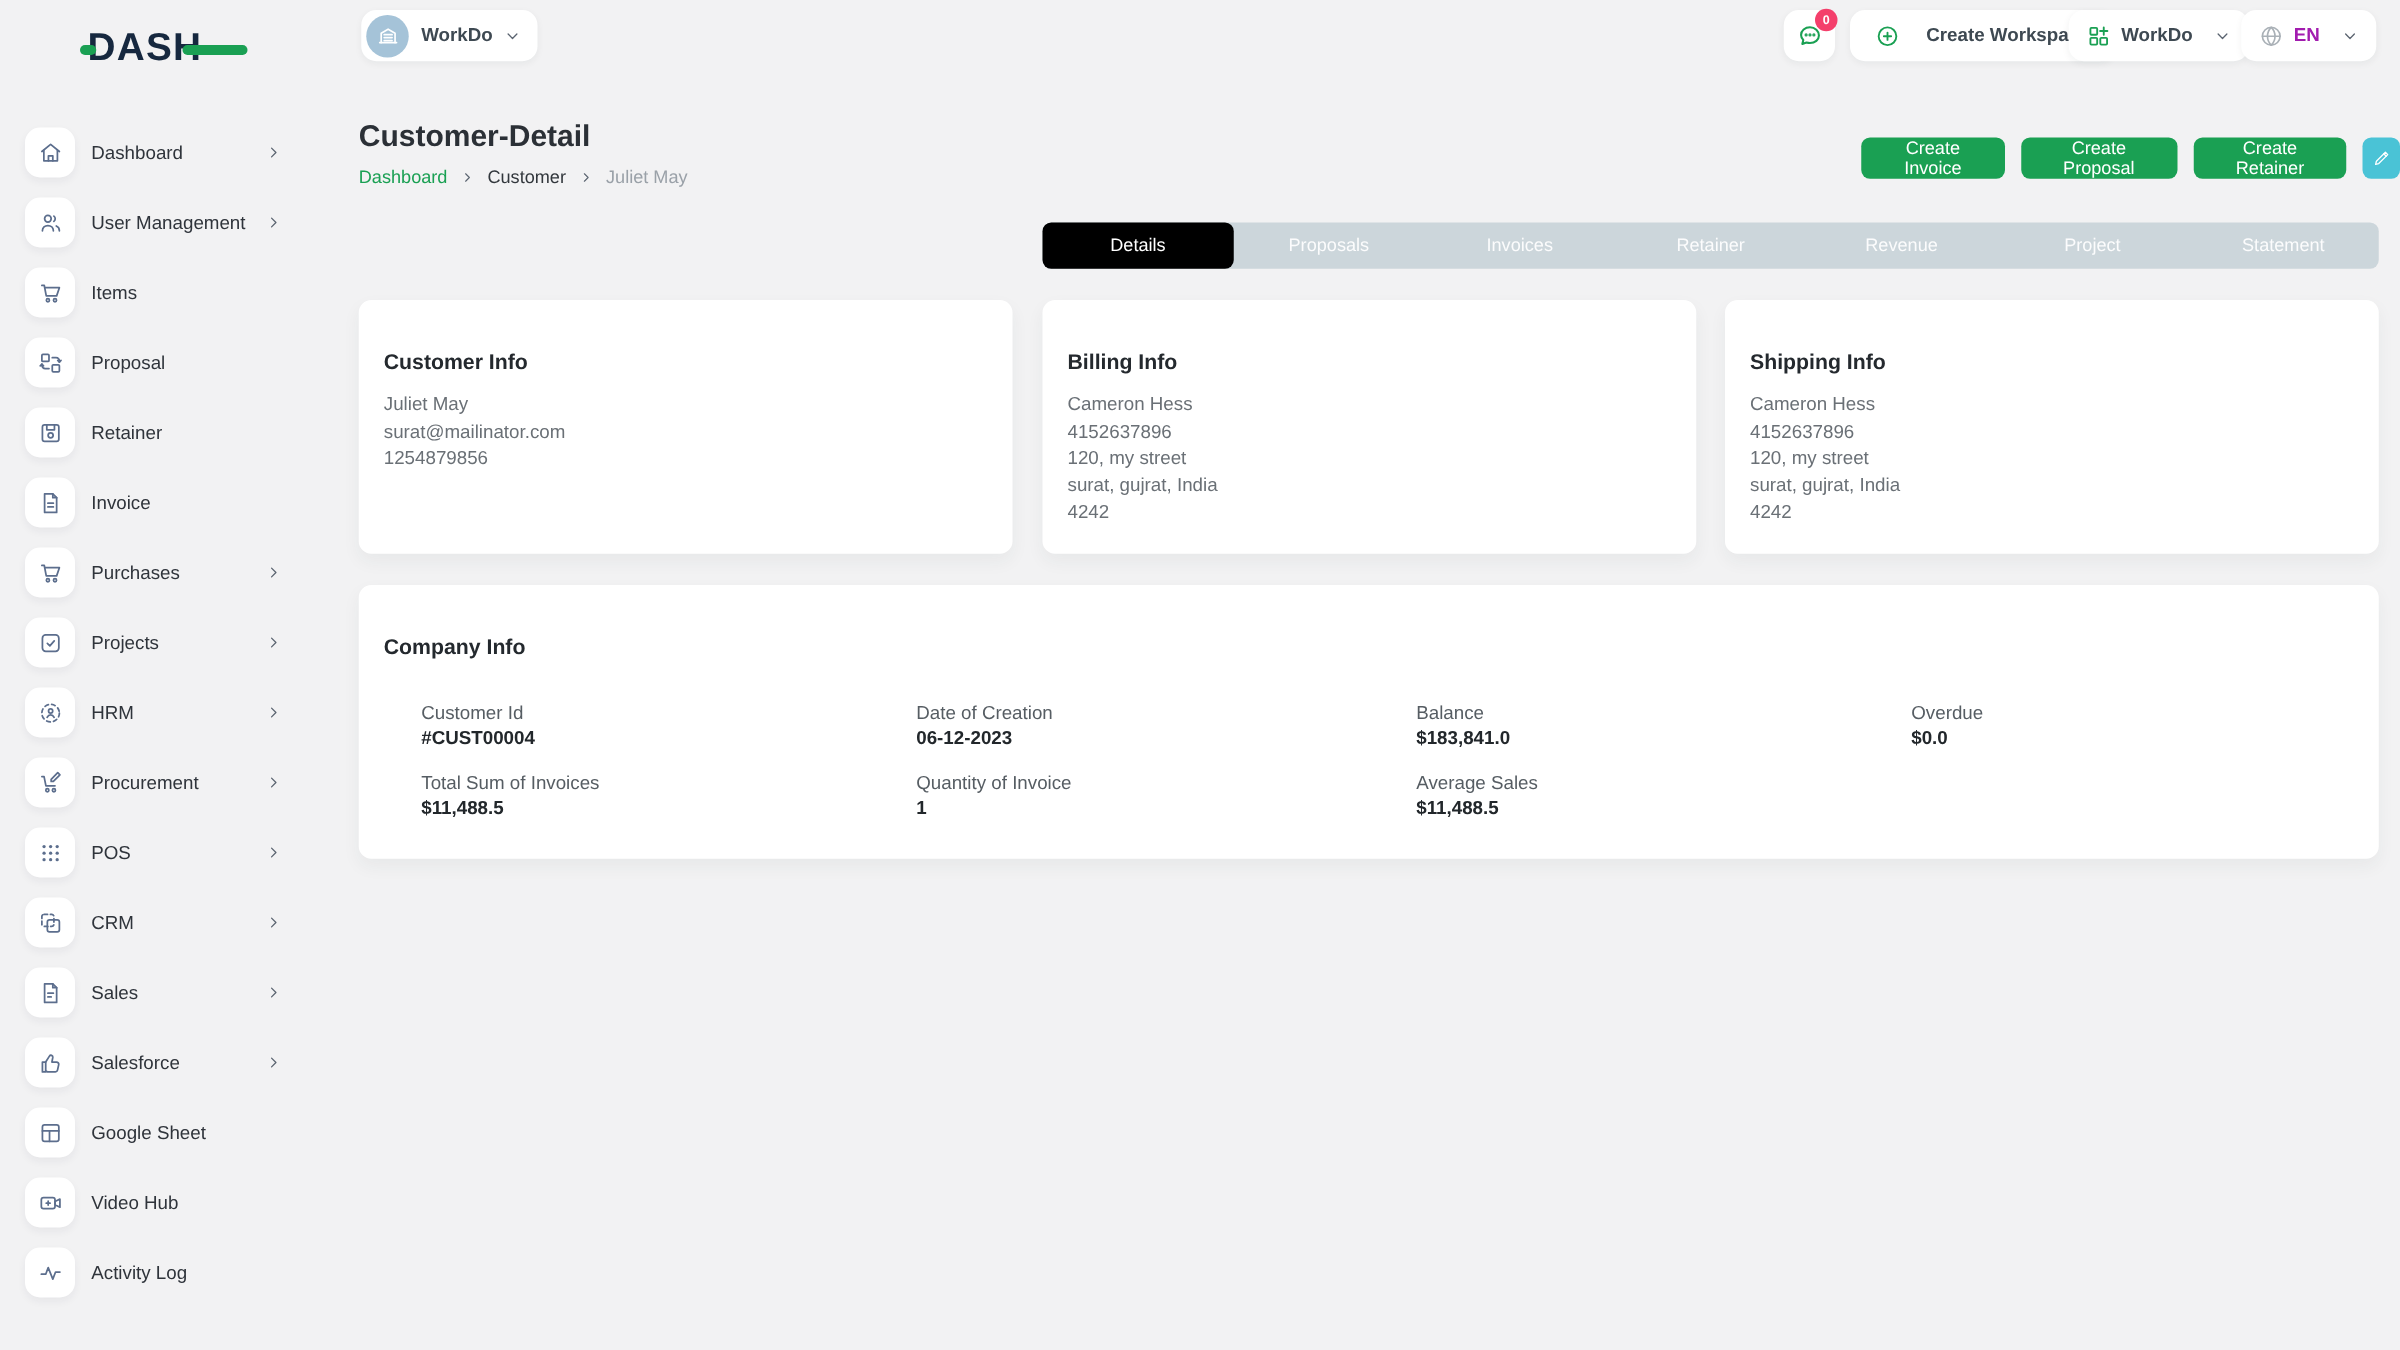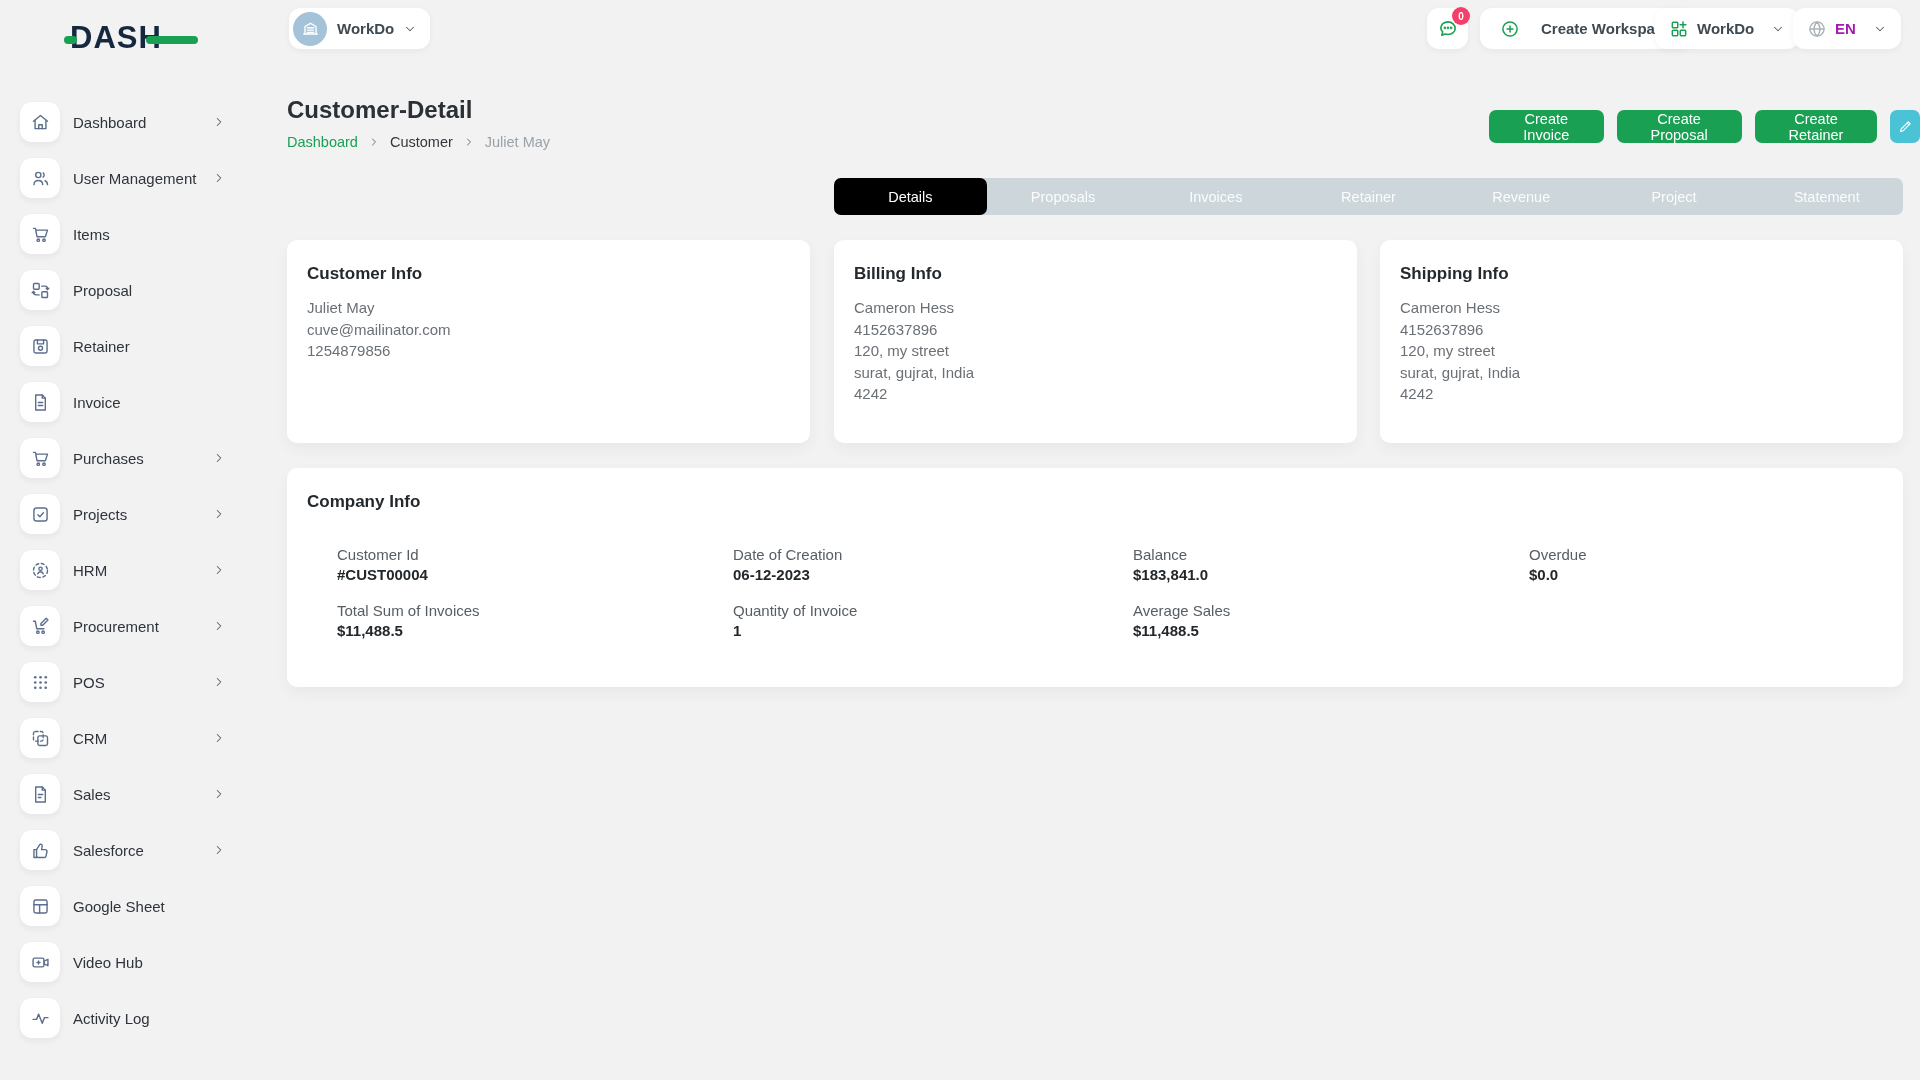--- a/index.html
+++ b/index.html
@@ -60,21 +60,21 @@
                font-family:"Liberation Sans","DejaVu Sans",sans-serif; }
   .btn-edit { width:32px; height:33px; background:#4ac3d6; border:none; border-radius:7px;
               display:flex; align-items:center; justify-content:center; cursor:pointer; }
 
   
   .tabs { position:absolute; left:834px; top:178px; width:1069px; height:37px; background:#ccd6db; border-radius:7px; display:flex; }
   .tab { flex:1; display:flex; align-items:center; justify-content:center; font-size:14.5px; color:rgba(255,255,255,.93); cursor:pointer; }
   .tab.active { background:#000000; border-radius:7px; color:#fff; }
 
   
-  .card { position:absolute; background:#fff; border-radius:10px; box-shadow:0 6px 14px rgba(40,50,60,.05); padding:24px 20px; }
+  .card { position:absolute; background:#fff; border-radius:10px; box-shadow:0 6px 14px rgba(40,50,60,.05); padding:40px 20px; }
   .card h3 { font-size:17px; font-weight:700; color:#24292e; margin-bottom:13px; }
   #card-customer { left:287px;  top:240px; width:523px; height:203px; }
   #card-billing  { left:834px;  top:240px; width:523px; height:203px; }
   #card-shipping { left:1380px; top:240px; width:523px; height:203px; }
   .card-line { font-size:15px; color:#6a7076; line-height:21.5px; }
 
   #card-company { left:287px; top:468px; width:1616px; height:219px; }
   .company-grid { display:grid; grid-template-columns:396px 400px 396px auto; row-gap:19px; padding-left:30px; margin-top:34px; }
   .f-label { font-size:15px; color:#565d63; margin-bottom:3px; }
   .f-value { font-size:15px; font-weight:700; color:#22272b; }
@@ -431,21 +431,21 @@
     <div class="tab">Invoices</div>
     <div class="tab">Retainer</div>
     <div class="tab">Revenue</div>
     <div class="tab">Project</div>
     <div class="tab">Statement</div>
   </div>
 
   <section class="card" id="card-customer">
     <h3>Customer Info</h3>
     <div class="card-line">Juliet May</div>
-    <div class="card-line">cuve@mailinator.com</div>
+    <div class="card-line">surat@mailinator.com</div>
     <div class="card-line">1254879856</div>
   </section>
 
   <section class="card" id="card-billing">
     <h3>Billing Info</h3>
     <div class="card-line">Cameron Hess</div>
     <div class="card-line">4152637896</div>
     <div class="card-line">120, my street</div>
     <div class="card-line">surat, gujrat, India</div>
     <div class="card-line">4242</div>

